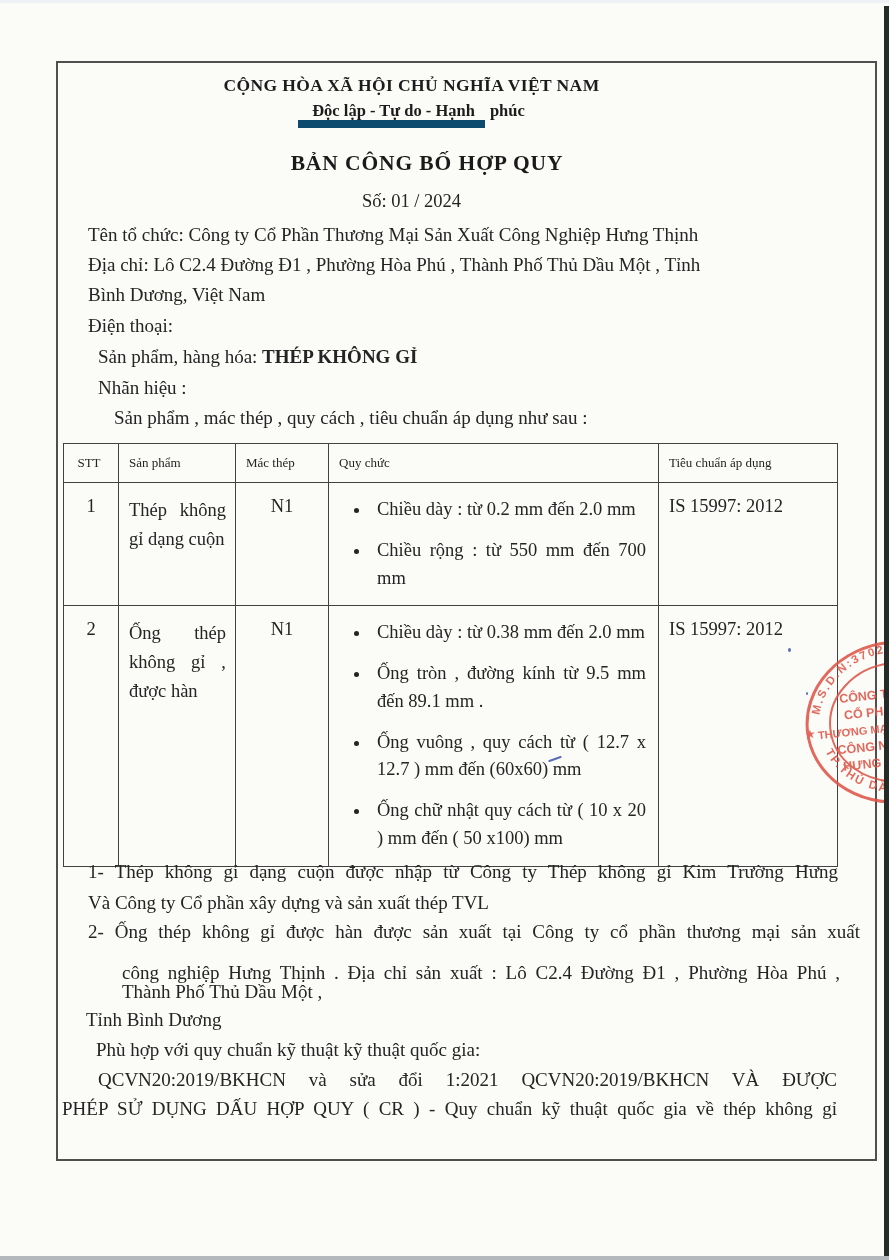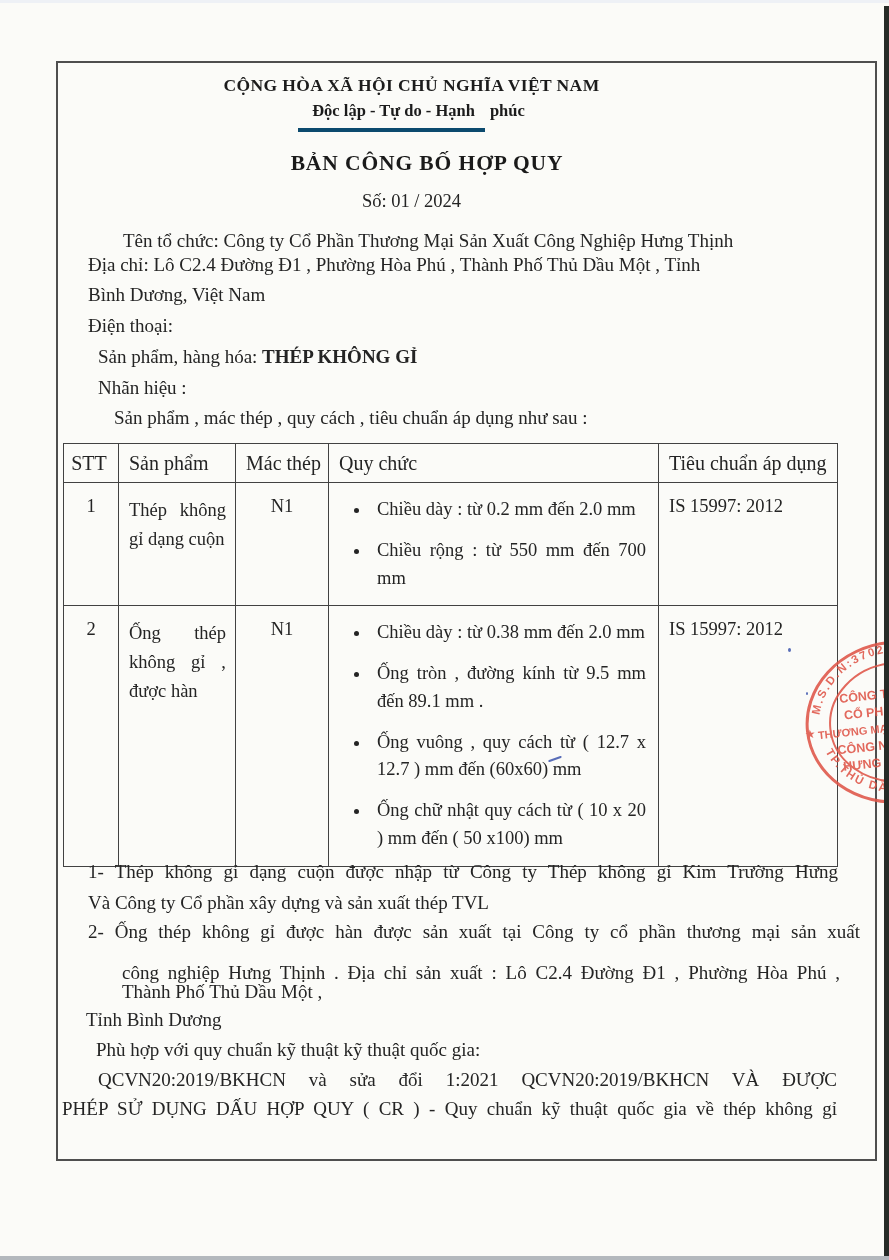--- a/index.html
+++ b/index.html
@@ -16,27 +16,27 @@
   .scan-top-tint { position:absolute; left:0; top:0; width:889px; height:3px; background:#eef1f6; }
 
   .border-box {
     position:absolute; left:56px; top:61px; width:821px; height:1100px;
     border:2px solid #4f4f4f;
   }
 
   .center-line { position:absolute; left:56px; width:711px; text-align:center; white-space:nowrap; }
   .nat-title   { top:75px;  font-size:17.5px; font-weight:bold; letter-spacing:.4px; color:#1c1c1c; }
   .motto       { top:101px; font-size:16.5px; font-weight:bold; color:#1c1c1c; }
-  .motto .u    { border-bottom:4px solid #0c4a6e; padding:0 10px 8px 14px; }
+  .motto .u    { border-bottom:8px solid #0c4a6e; padding:0 10px 0 14px; }
   .motto .tail { margin-left:5px; }
   .doc-title   { top:151px; font-size:21.5px; font-weight:bold; letter-spacing:.9px; color:#1a1a1a;padding-left:31px; }
   .doc-number  { top:191px; font-size:18.5px; }
 
   .line { position:absolute; font-size:19px; white-space:nowrap; color:#242424; }
-  .l-org   { top:230px; left:88px;margin-left:35px; }
+  .l-org   { top:224px; left:88px; }
   .l-addr1 { top:254px; left:88px; }
   .l-addr2 { top:284px; left:88px; }
   .l-phone { top:315px; left:88px; }
   .l-prod  { top:346px; left:98px; }
   .l-brand { top:377px; left:98px; }
   .l-intro { top:407px; left:114px; }
   .bold { font-weight:bold; }
 
   table.products {
     position:absolute; left:63px; top:443px; width:774px;
@@ -47,21 +47,21 @@
   table.products col.c2 { width:117px; }
   table.products col.c3 { width:93px; }
   table.products col.c4 { width:330px; }
   table.products col.c5 { width:179px; }
   table.products th, table.products td { border:1.5px solid #424242; }
   table.products thead tr { height:39px; }
   table.products tr.r1 { height:106px; }
   table.products tr.r2 { height:227px; }
   table.products th {
     font-weight:normal; text-align:left; vertical-align:middle;
-    padding:0 4px 0 10px; font-size:20px;
+    padding:0 4px 0 10px; font-size:13px;
   }
   table.products th.h-stt { text-align:center; padding-left:0; }
   table.products td { vertical-align:top; }
   td.c-stt { text-align:center; padding-top:13px; }
   td.c-sp  { padding:13px 9px 0 10px; text-align:justify; line-height:1.55;border-radius:6px; }
   td.c-mt  { text-align:center; padding-top:13px; }
   td.c-qc  { padding:13px 12px 0 0; }
   td.c-qc ul { list-style:disc; padding-left:42px; margin:0; }
   td.c-qc li { padding-left:6px; margin-bottom:13px; text-align:justify; line-height:1.5; }
   td.c-tc  { padding:13px 4px 0 10px; }

